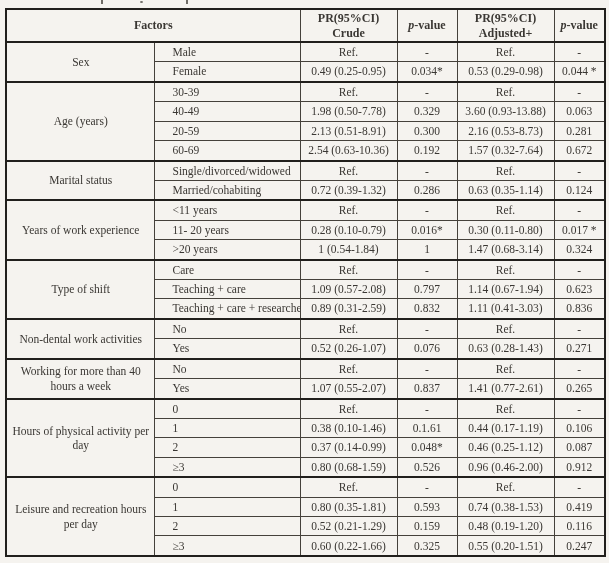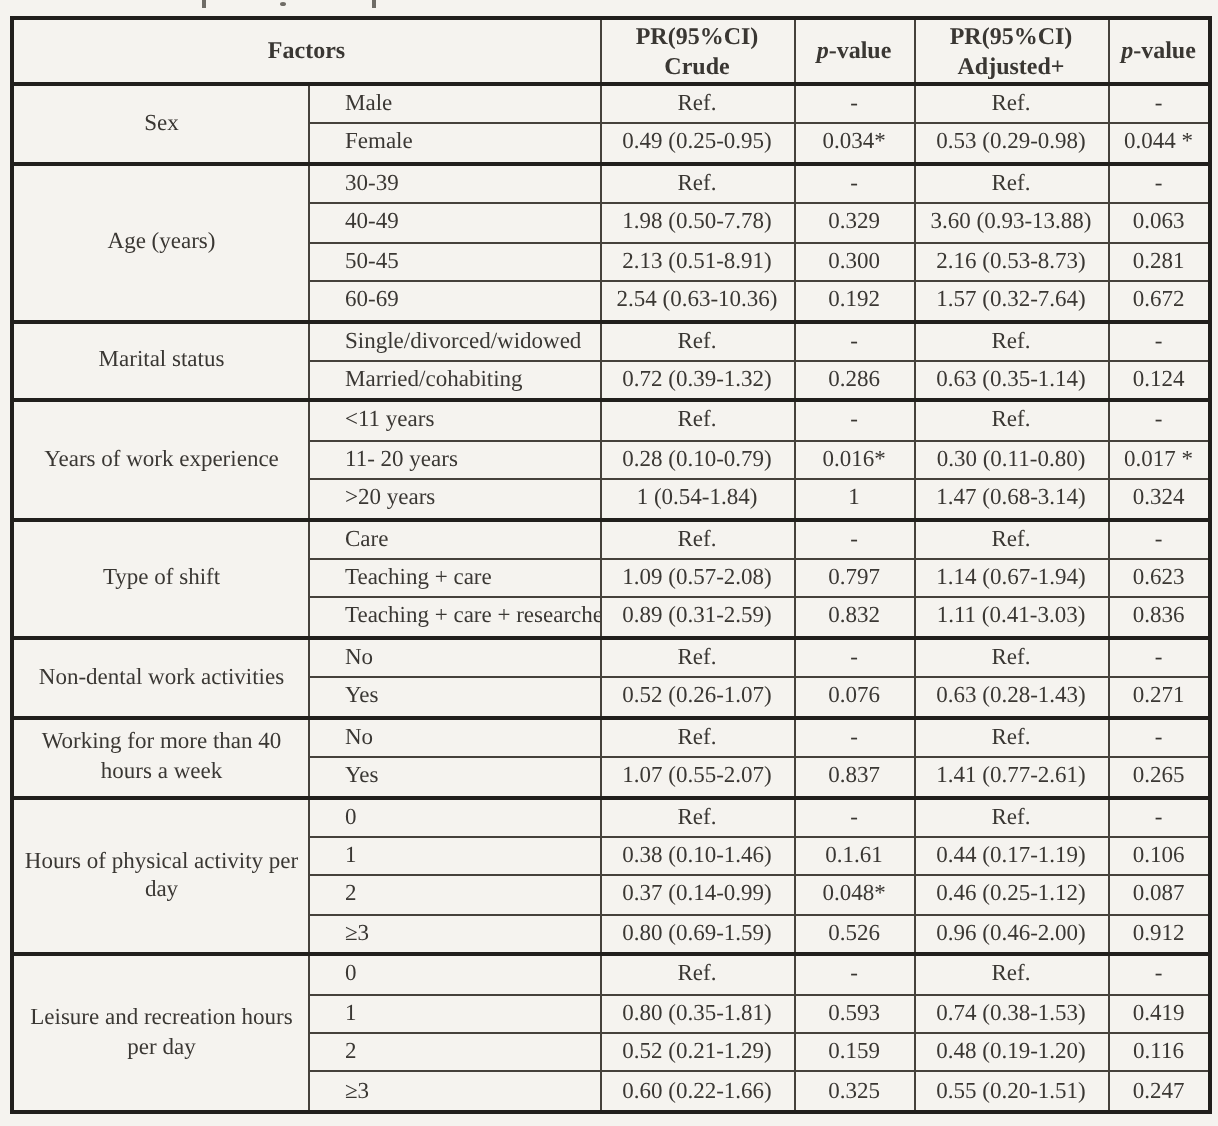--- a/index.html
+++ b/index.html
@@ -111,21 +111,21 @@
           <td class="pvalue-cell">-</td>
         </tr>
         <tr>
           <td class="level-cell">40-49</td>
           <td class="value-cell">1.98 (0.50-7.78)</td>
           <td class="pvalue-cell">0.329</td>
           <td class="value-cell">3.60 (0.93-13.88)</td>
           <td class="pvalue-cell">0.063</td>
         </tr>
         <tr>
-          <td class="level-cell">50-45</td>
+          <td class="level-cell">20-59</td>
           <td class="value-cell">2.13 (0.51-8.91)</td>
           <td class="pvalue-cell">0.300</td>
           <td class="value-cell">2.16 (0.53-8.73)</td>
           <td class="pvalue-cell">0.281</td>
         </tr>
         <tr>
           <td class="level-cell">60-69</td>
           <td class="value-cell">2.54 (0.63-10.36)</td>
           <td class="pvalue-cell">0.192</td>
           <td class="value-cell">1.57 (0.32-7.64)</td>
@@ -237,21 +237,21 @@
         </tr>
         <tr>
           <td class="level-cell">2</td>
           <td class="value-cell">0.37 (0.14-0.99)</td>
           <td class="pvalue-cell">0.048*</td>
           <td class="value-cell">0.46 (0.25-1.12)</td>
           <td class="pvalue-cell">0.087</td>
         </tr>
         <tr>
           <td class="level-cell">≥3</td>
-          <td class="value-cell">0.80 (0.69-1.59)</td>
+          <td class="value-cell">0.80 (0.68-1.59)</td>
           <td class="pvalue-cell">0.526</td>
           <td class="value-cell">0.96 (0.46-2.00)</td>
           <td class="pvalue-cell">0.912</td>
         </tr>
         <tr class="group-start">
           <td class="factor-cell" rowspan="4">Leisure and recreation hours per day</td>
           <td class="level-cell">0</td>
           <td class="value-cell">Ref.</td>
           <td class="pvalue-cell">-</td>
           <td class="value-cell">Ref.</td>

